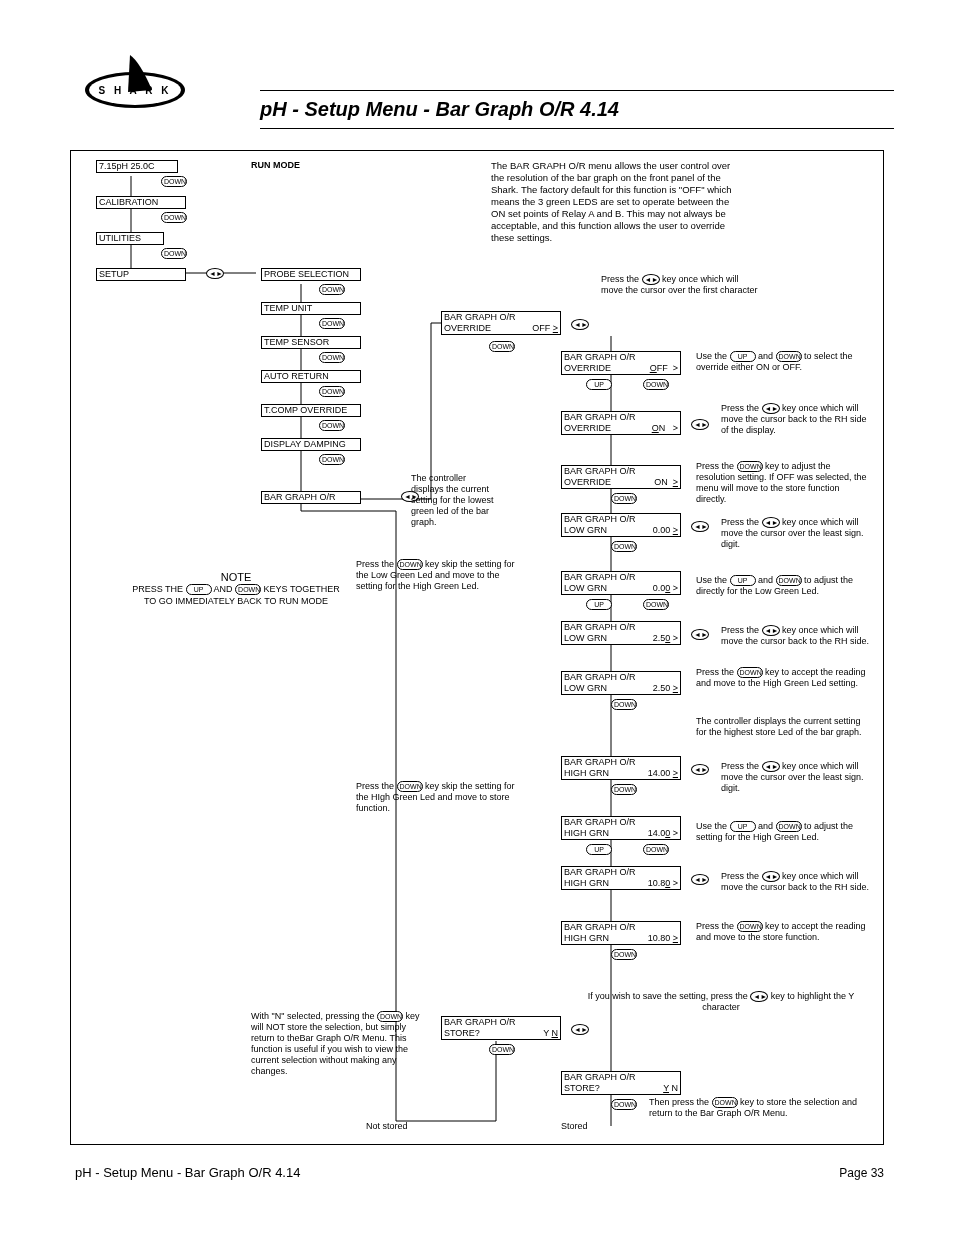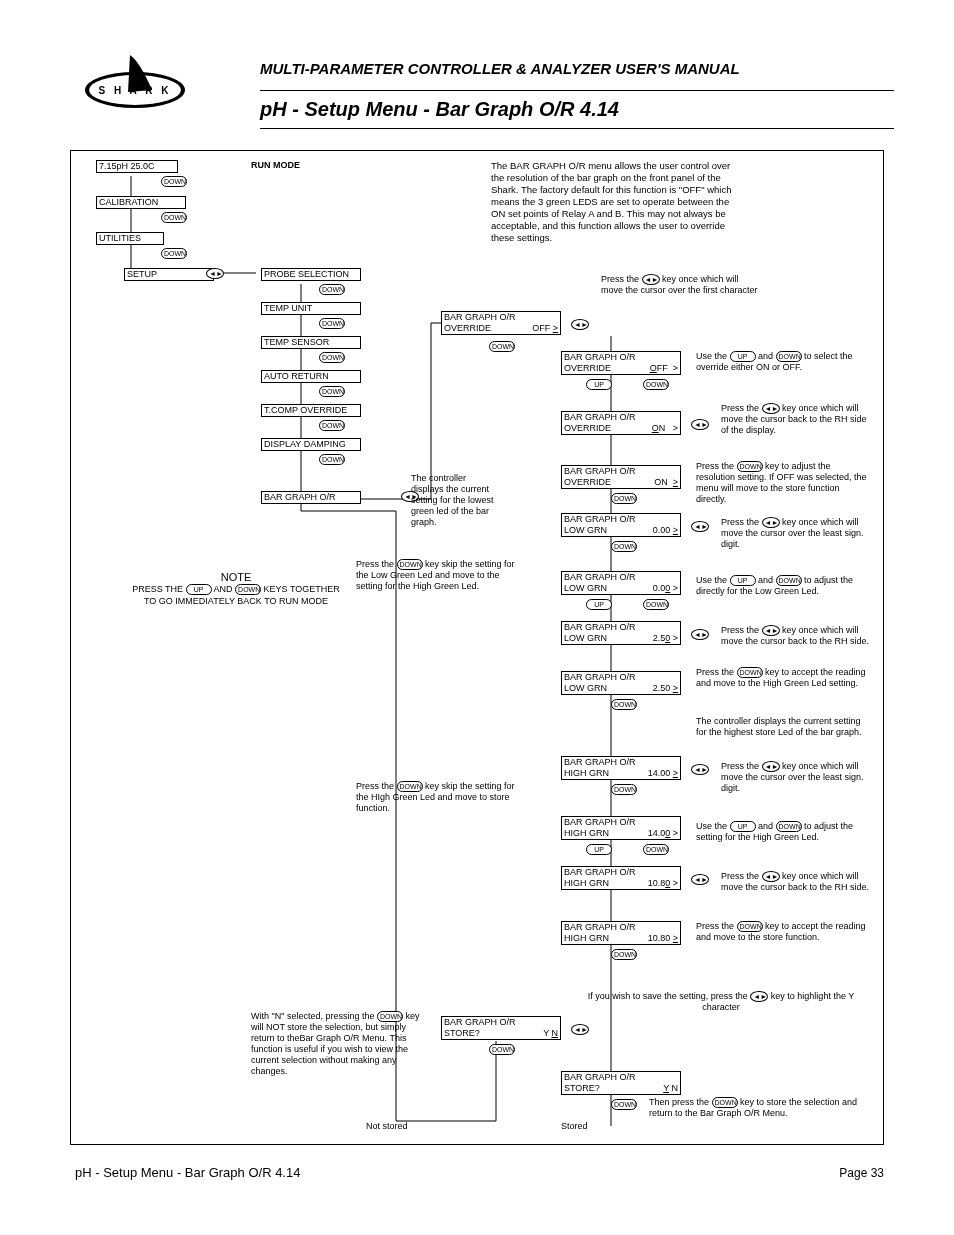--- a/index.html
+++ b/index.html
@@ -32,21 +32,20 @@
 
 <div class="page">
 
   <svg class="logo" viewBox="0 0 110 60">
     <ellipse cx="55" cy="40" rx="50" ry="18" fill="#000"></ellipse>
     <ellipse cx="55" cy="40" rx="46" ry="15" fill="#fff"></ellipse>
     <path d="M 48 42 L 50 5 Q 60 12 72 40 Z" fill="#000"></path>
     <text x="55" y="44" text-anchor="middle" font-size="10" font-weight="bold" fill="#000" letter-spacing="3">S H A R K</text>
   </svg>
 
-  <div class="hdr">MULTI-PARAMETER CONTROLLER &amp; ANALYZER USER'S MANUAL</div>
   <div class="hr1"></div>
   <div class="title">pH - Setup Menu - Bar Graph O/R 4.14</div>
   <div class="hr2"></div>
 
   <div class="frame">
 
     <svg class="lines" width="814" height="1000">
 
       <line x1="60" y1="25" x2="60" y2="122" stroke="#000"></line>
       <line x1="60" y1="122" x2="100" y2="122" stroke="#000"></line>
@@ -76,21 +75,21 @@
       </div>
     <div class="btn ud" style="left:90px; top:25px;">DOWN</div>
     <div class="lcd" style="left:25px; top:45px; width:90px;">
         <span class="r1">CALIBRATION</span>
       </div>
     <div class="btn ud" style="left:90px; top:61px;">DOWN</div>
     <div class="lcd" style="left:25px; top:81px; width:68px;">
         <span class="r1">UTILITIES</span>
       </div>
     <div class="btn ud" style="left:90px; top:97px;">DOWN</div>
-    <div class="lcd" style="left:25px; top:117px; width:90px;margin-left:28px;">
+    <div class="lcd" style="left:25px; top:117px; width:90px;">
         <span class="r1">SETUP</span>
       </div>
     <div class="btn lr" style="left:135px; top:117px;">◄►</div>
 
     <div class="lcd" style="left:190px; top:117px; width:100px;">
         <span class="r1">PROBE SELECTION</span>
       </div>
     <div class="btn ud" style="left:248px; top:133px;">DOWN</div>
     <div class="lcd" style="left:190px; top:151px; width:100px;">
         <span class="r1">TEMP UNIT</span>

